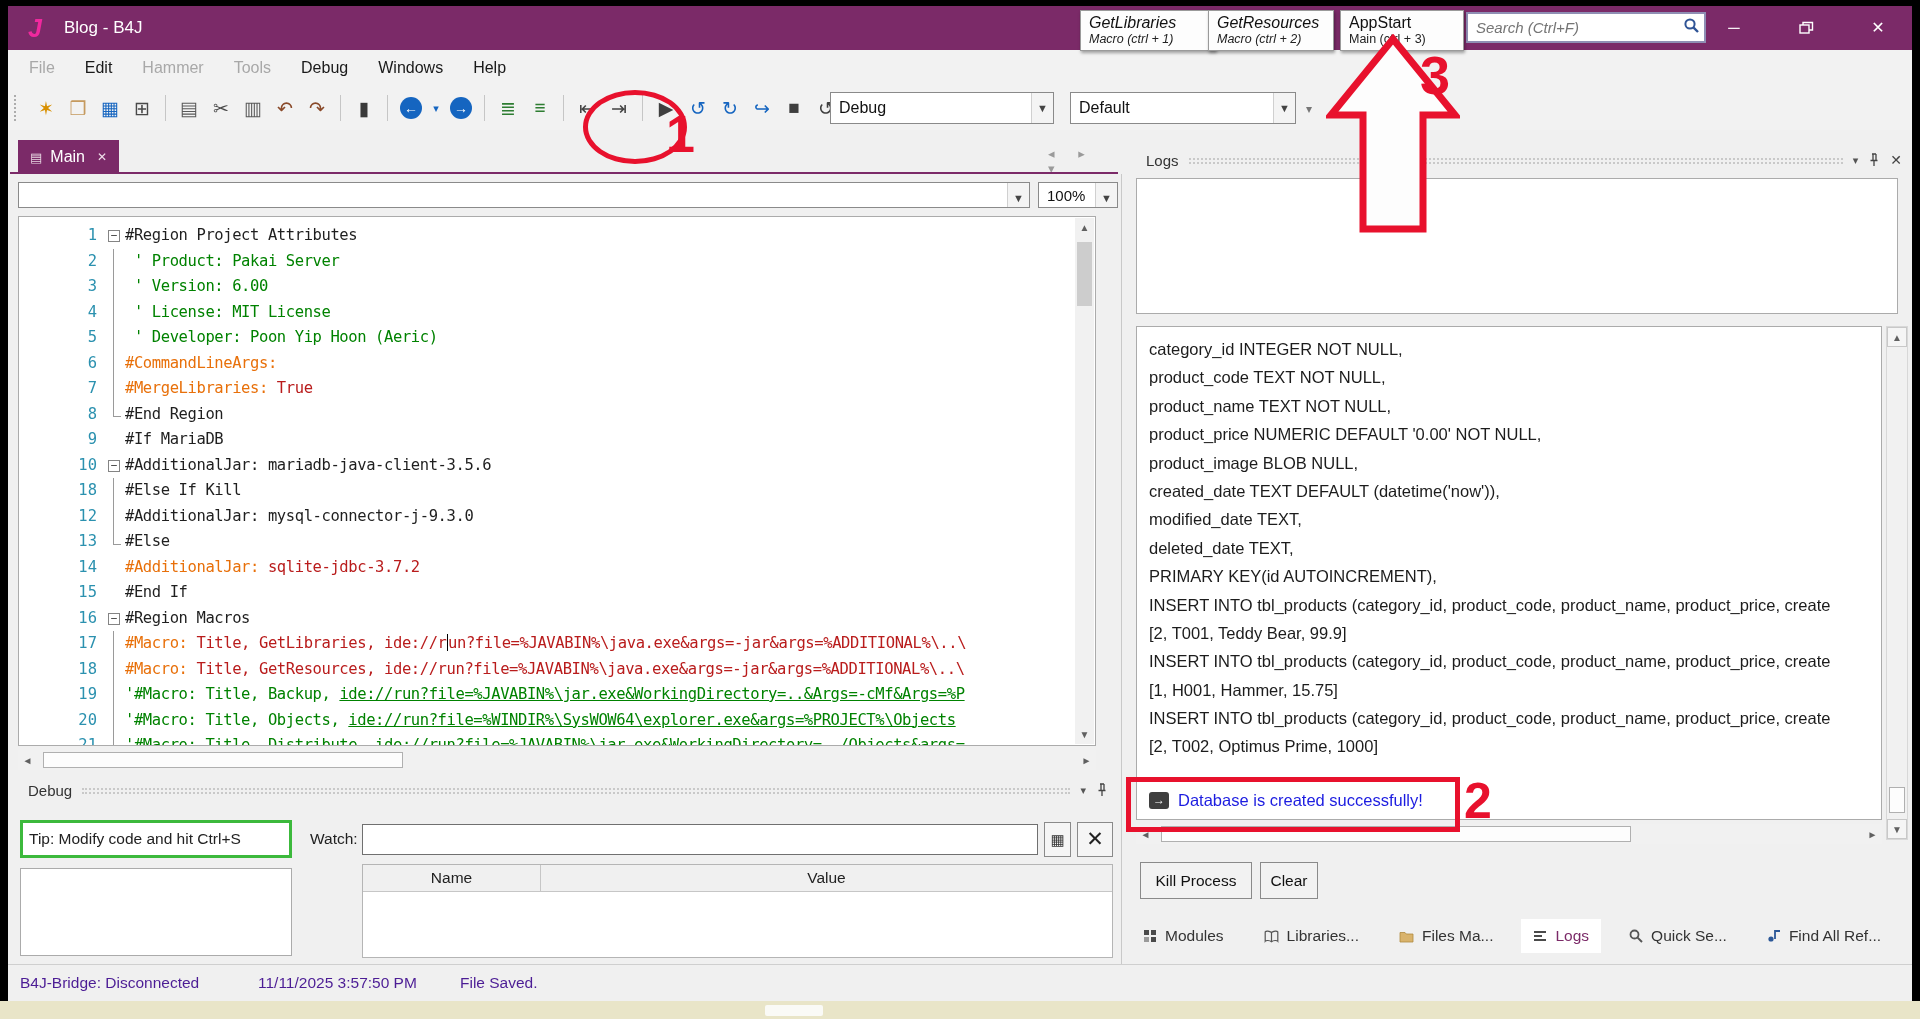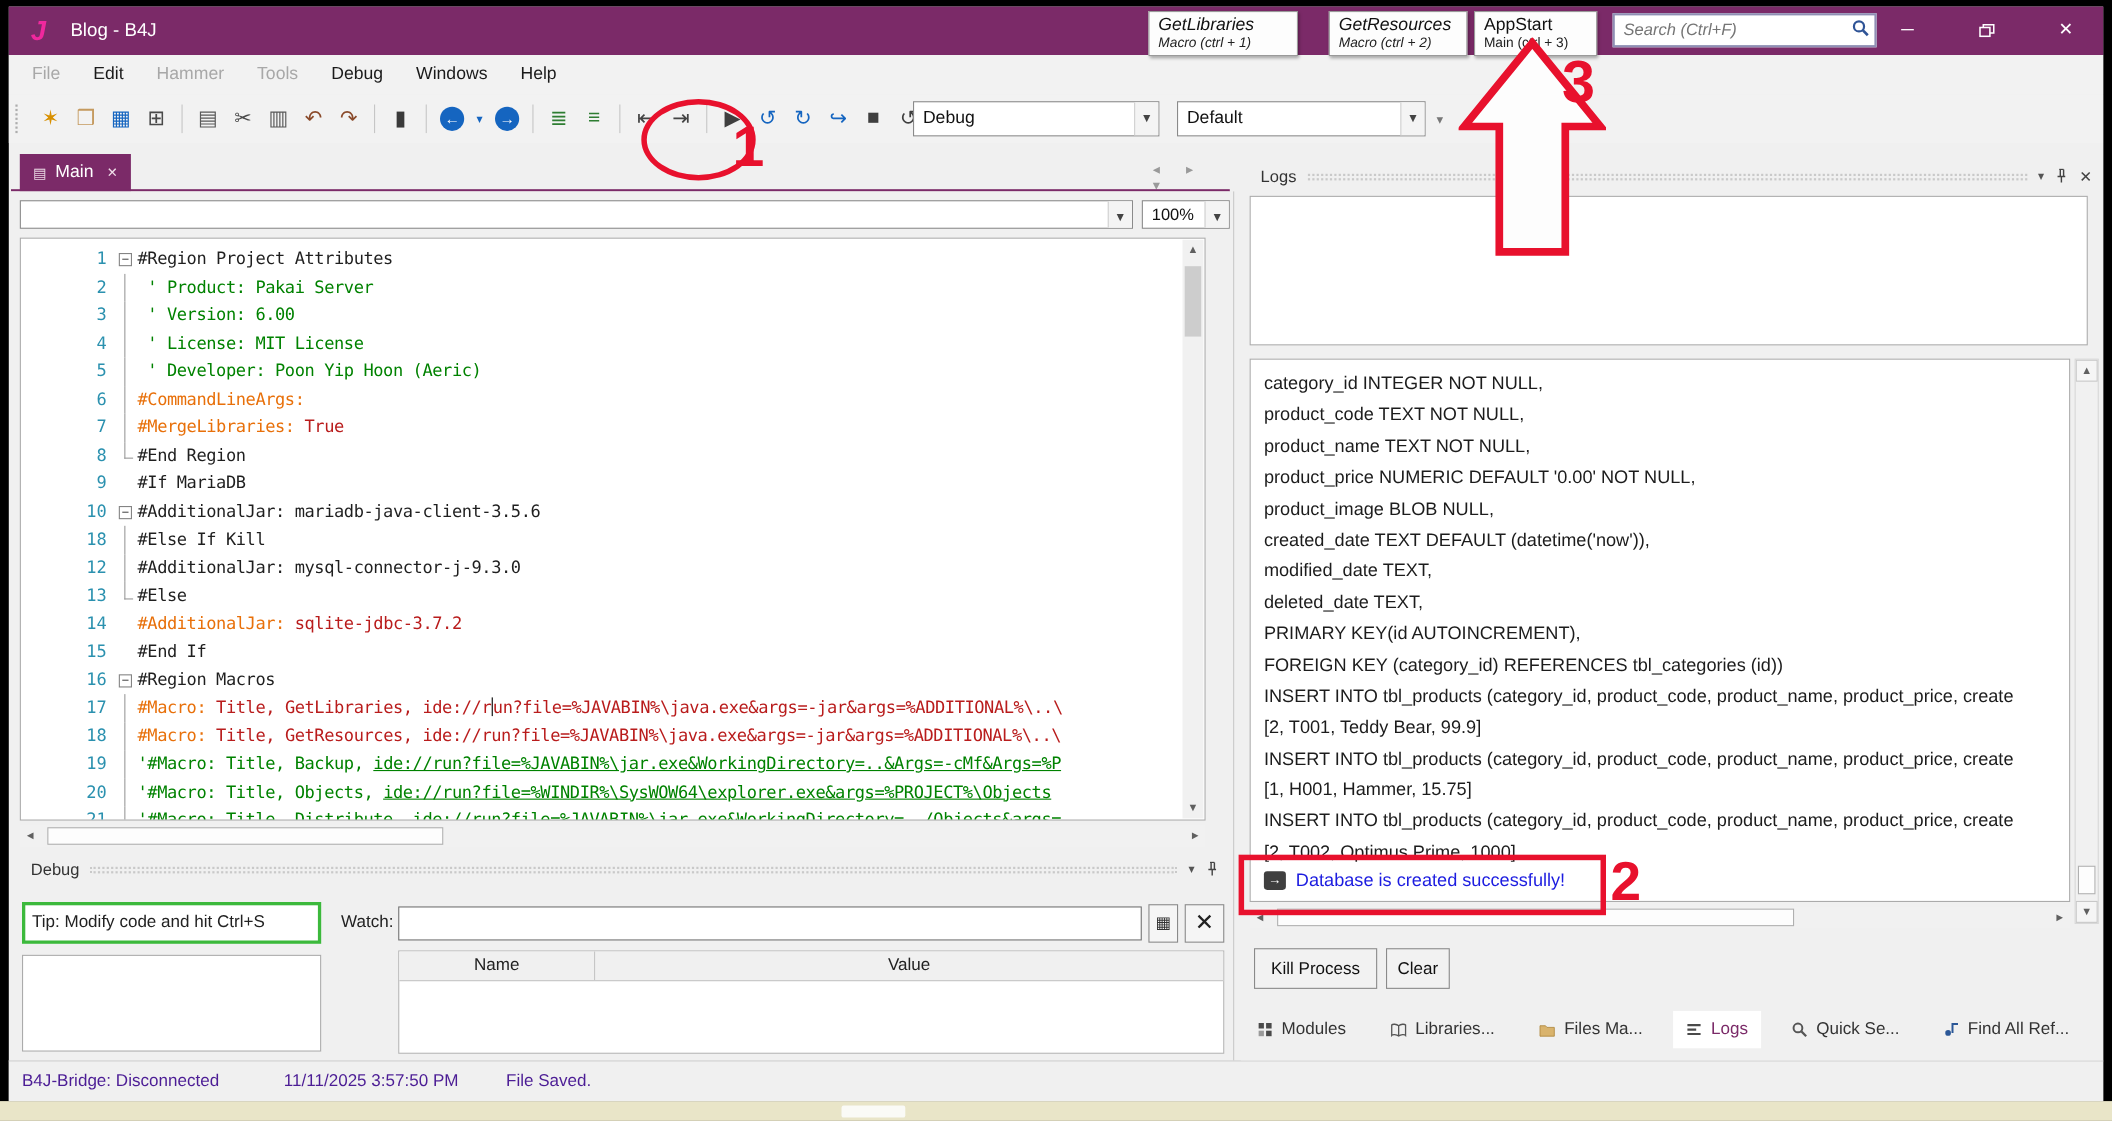--- a/index.html
+++ b/index.html
@@ -324,21 +324,20 @@
       <div id="log-lines">
           <div class="logline">category_id INTEGER NOT NULL,</div>
           <div class="logline">product_code TEXT NOT NULL,</div>
           <div class="logline">product_name TEXT NOT NULL,</div>
           <div class="logline">product_price NUMERIC DEFAULT '0.00' NOT NULL,</div>
           <div class="logline">product_image BLOB NULL,</div>
           <div class="logline">created_date TEXT DEFAULT (datetime('now')),</div>
           <div class="logline">modified_date TEXT,</div>
           <div class="logline">deleted_date TEXT,</div>
           <div class="logline">PRIMARY KEY(id AUTOINCREMENT),</div>
-          <div class="logline">FOREIGN KEY (category_id) REFERENCES tbl_categories (id))</div>
           <div class="logline">INSERT INTO tbl_products (category_id, product_code, product_name, product_price, create</div>
           <div class="logline">[2, T001, Teddy Bear, 99.9]</div>
           <div class="logline">INSERT INTO tbl_products (category_id, product_code, product_name, product_price, create</div>
           <div class="logline">[1, H001, Hammer, 15.75]</div>
           <div class="logline">INSERT INTO tbl_products (category_id, product_code, product_name, product_price, create</div>
           <div class="logline">[2, T002, Optimus Prime, 1000]</div>
         </div>
       <div id="log-success">
         <span id="succ-icon">→</span>
         <span id="succ-text">Database is created successfully!</span>
@@ -409,29 +408,29 @@
           <span>
             <svg width="14" height="14" viewBox="0 0 14 14">
               <circle cx="4" cy="10" r="2.6" fill="#2B5797"></circle>
               <path d="M8 10 V2 H13" fill="none" stroke="#2B5797" stroke-width="1.8"></path>
             </svg>
           </span>
           <span>Find All Ref...</span>
         </div>
       </div>
   </div>
-<div class="abs macro-btn it" style="left: 1036px; width: 136px;">
+<div class="abs macro-btn it" style="left: 1072px; width: 136px;">
       <div class="t1">GetLibraries</div>
       <div class="t2">Macro  (ctrl + 1)</div>
     </div>
     <div class="abs macro-btn it" style="left: 1200px; width: 126px;">
       <div class="t1">GetResources</div>
       <div class="t2">Macro  (ctrl + 2)</div>
     </div>
-    <div class="abs macro-btn" style="left: 1332px; width: 112px;">
+    <div class="abs macro-btn" style="left: 1332px; width: 124px;">
       <div class="t1">AppStart</div>
       <div class="t2">Main  (ctrl + 3)</div>
     </div>
   </div>
 
 <div class="abs anno" id="anno-circle"></div>
 <div class="abs anno" id="anno-1">1</div>
 <div class="abs anno" id="anno-box2"></div>
 <div class="abs anno" id="anno-2">2</div>
 <div class="abs anno" id="anno-arrow">

